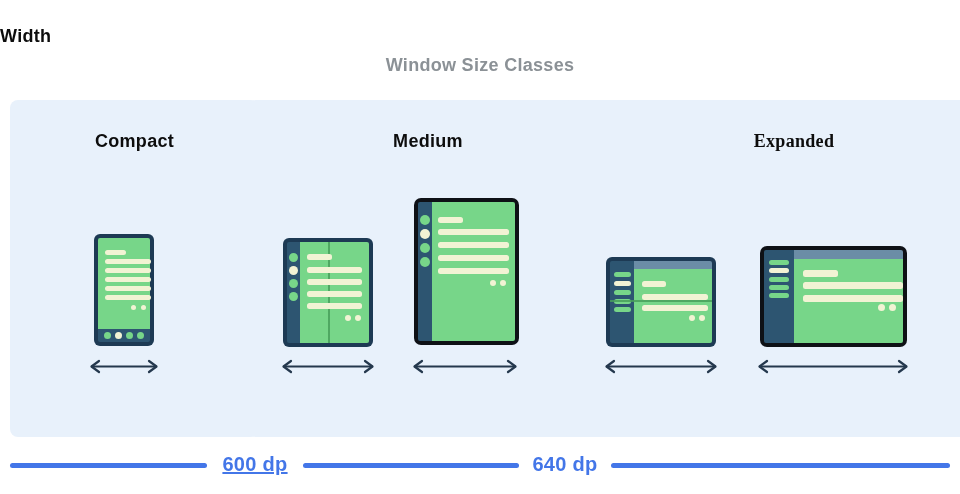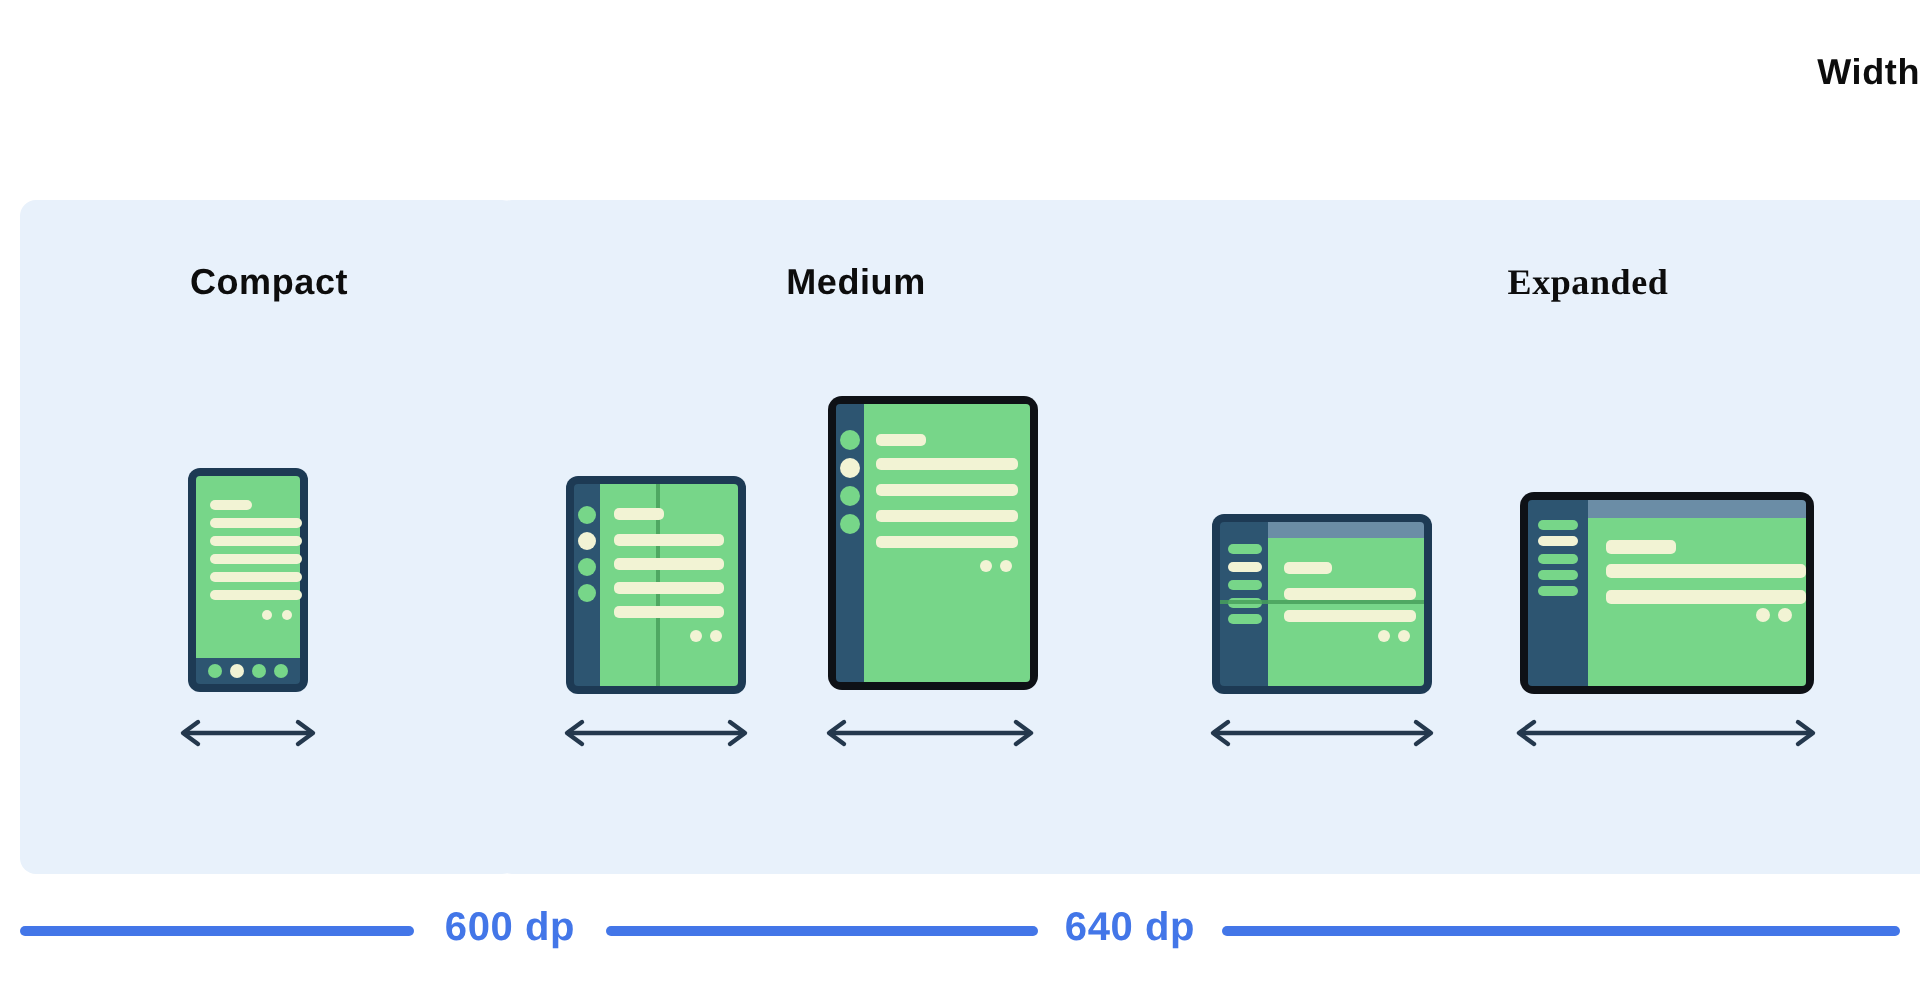--- a/index.html
+++ b/index.html
@@ -2,21 +2,21 @@
 <html style="--page-bg: #ffffff; --panel-bg: #e8f1fb; --heading: #0d0d0d; --subtitle: #8b9196; --accent-blue: #4376e8; --frame-navy: #1d3a54; --frame-black: #0e1116; --rail-navy: #2d5571; --screen-green: #77d689; --content-cream: #f2f3d4; --topbar-slate: #6b8da6; --fold-green: #48a05c; --arrow: #24384d;"><head>
 <meta charset="utf-8">
 <style>
   html,body{margin:0;padding:0;background:#fff;}
   .stage{
     position:relative;width:960px;height:494px;overflow:hidden;
     background:var(--page-bg,#ffffff);
     font-family:"Liberation Sans",sans-serif;
   }
   .hdr-title{
-    position:absolute;left:0;top:26px;width:960px;text-align:right;
+    position:absolute;left:0;top:26px;width:960px;text-align:left;
     font-size:18px;font-weight:700;color:var(--heading,#0d0d0d);letter-spacing:.3px;
   }
   .hdr-sub{
     position:absolute;left:0;top:55px;width:960px;text-align:center;
     font-size:18px;font-weight:700;color:var(--subtitle,#8b9196);letter-spacing:.3px;
   }
   .panel{
     position:absolute;top:100px;height:337px;border-radius:8px;
     background:var(--panel-bg,#e8f1fb);
   }
@@ -41,20 +41,21 @@
     position:absolute;top:453px;width:96px;text-align:center;
     font-size:20px;font-weight:700;color:var(--accent-blue,#4376e8);letter-spacing:.3px;line-height:22px;
   }
 </style>
 </head>
 <body>
 
 <div class="stage">
 
   <div class="hdr-title">Width</div>
+  <div class="hdr-sub">Window Size Classes</div>
 
   <section class="panel" style="left:10px;width:249px;">
     <div class="panel-title">Compact</div>
 
     <div class="device" style="left:84px;top:134px;width:60px;height:112px;background:var(--frame-navy,#1d3a54);border-radius:6px;padding:4px;">
       <div style="display:flex;flex-direction:column;height:100%;">
         <div class="screen" style="flex:1;border-radius:2px 2px 0 0;">
           <div class="bar" style="left:7px;top:12px;width:21px;"></div>
           <div class="bar" style="left:7px;top:21px;width:46px;"></div>
           <div class="bar" style="left:7px;top:30px;width:46px;"></div>
@@ -188,18 +189,18 @@
     <polyline points="11,2 3.5,7.5 11,13"></polyline>
     <polyline points="105,2 112.5,7.5 105,13"></polyline>
   </svg>
   <svg class="arrow" style="left:756px;top:359px;" width="154" height="15" viewBox="0 0 154 15">
     <line x1="4" y1="7.5" x2="150" y2="7.5"></line>
     <polyline points="11,2 3.5,7.5 11,13"></polyline>
     <polyline points="143,2 150.5,7.5 143,13"></polyline>
   </svg>
 
   <div class="ruler-seg" style="left:10px;width:197px;"></div>
-  <div class="ruler-label" style="left:207px;">600 dp</div>
+  <div class="ruler-label" style="left:207px;text-decoration:underline;">600 dp</div>
   <div class="ruler-seg" style="left:303px;width:216px;"></div>
   <div class="ruler-label" style="left:517px;">640 dp</div>
   <div class="ruler-seg" style="left:611px;width:339px;"></div>
 
 </div>
 
 </body></html>

